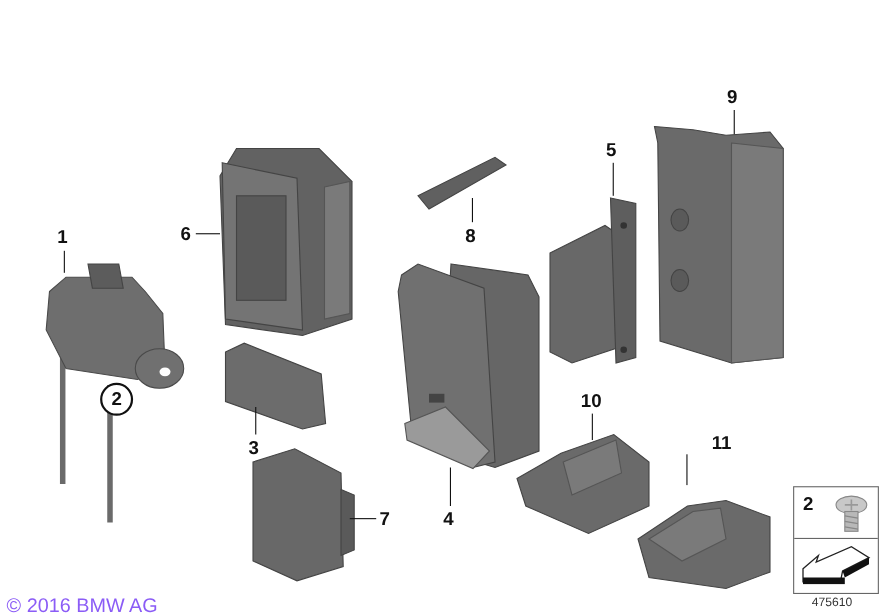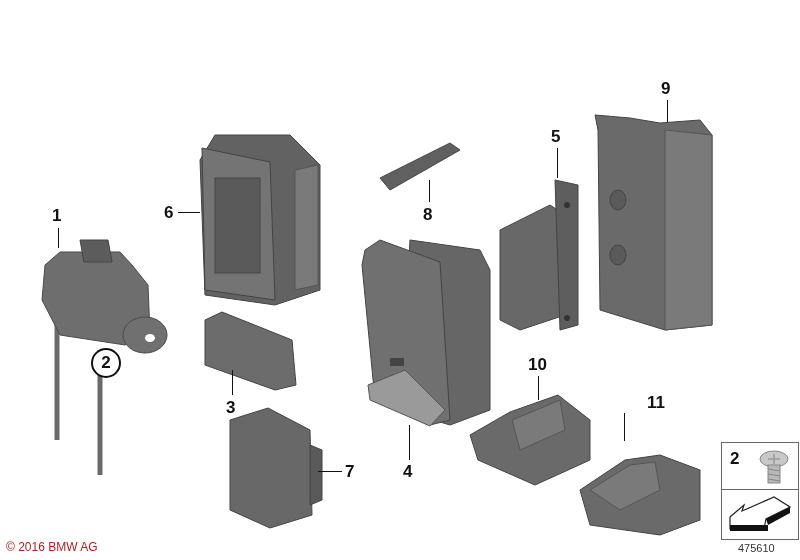--- a/index.html
+++ b/index.html
@@ -1,21 +1,21 @@
 <!DOCTYPE html>
 <html><head>
 <meta charset="utf-8">
 <style>
   html, body { margin:0; padding:0; background:#ffffff; }
   body { width:800px; height:560px; position:relative; overflow:hidden; font-family:"Liberation Sans", sans-serif; }
   .callout { position:absolute; font-weight:bold; font-size:17px; color:#111; line-height:1; }
   .circle-callout { position:absolute; width:26px; height:26px; border:2px solid #111; border-radius:50%; background:#fff; text-align:center; line-height:26px; font-weight:bold; font-size:17px; color:#111; }
   .line { position:absolute; background:#111; }
   svg.parts { position:absolute; left:0; top:0; }
-  .copyright { position:absolute; left:6px; top:540px; font-size:12px; color:#b91c1c; }
+  .copyright { position:absolute; left:6px; top:540px; font-size:18px; color:#8b5cf6; }
   .docnum { position:absolute; left:738px; top:542px; font-size:11px; color:#333; }
   .legend-box { position:absolute; left:721px; top:442px; width:76px; height:96px; border:1px solid #666; background:#fff; }
   .legend-sep { position:absolute; left:0; top:46px; width:76px; height:1px; background:#666; }
   .legend-num { position:absolute; left:8px; top:6px; font-size:17px; font-weight:bold; color:#111; }
 </style>
 </head>
 <body>
 
 <svg class="parts" width="800" height="560">
 

